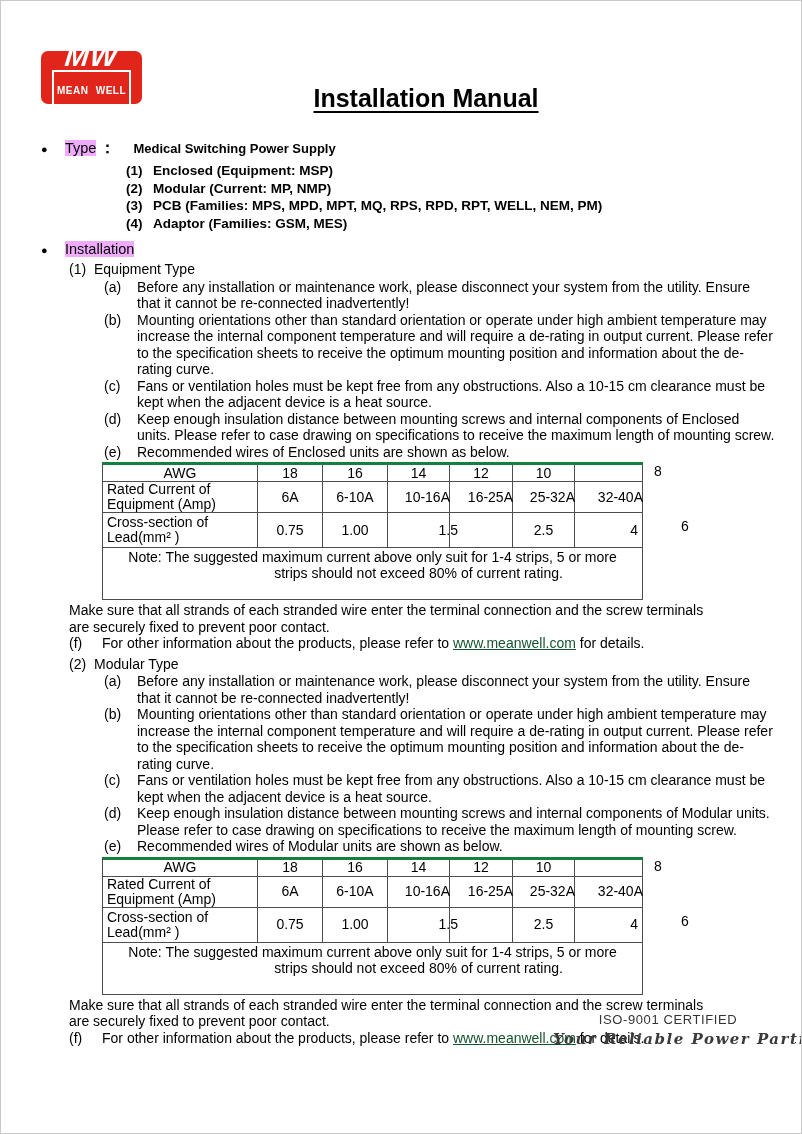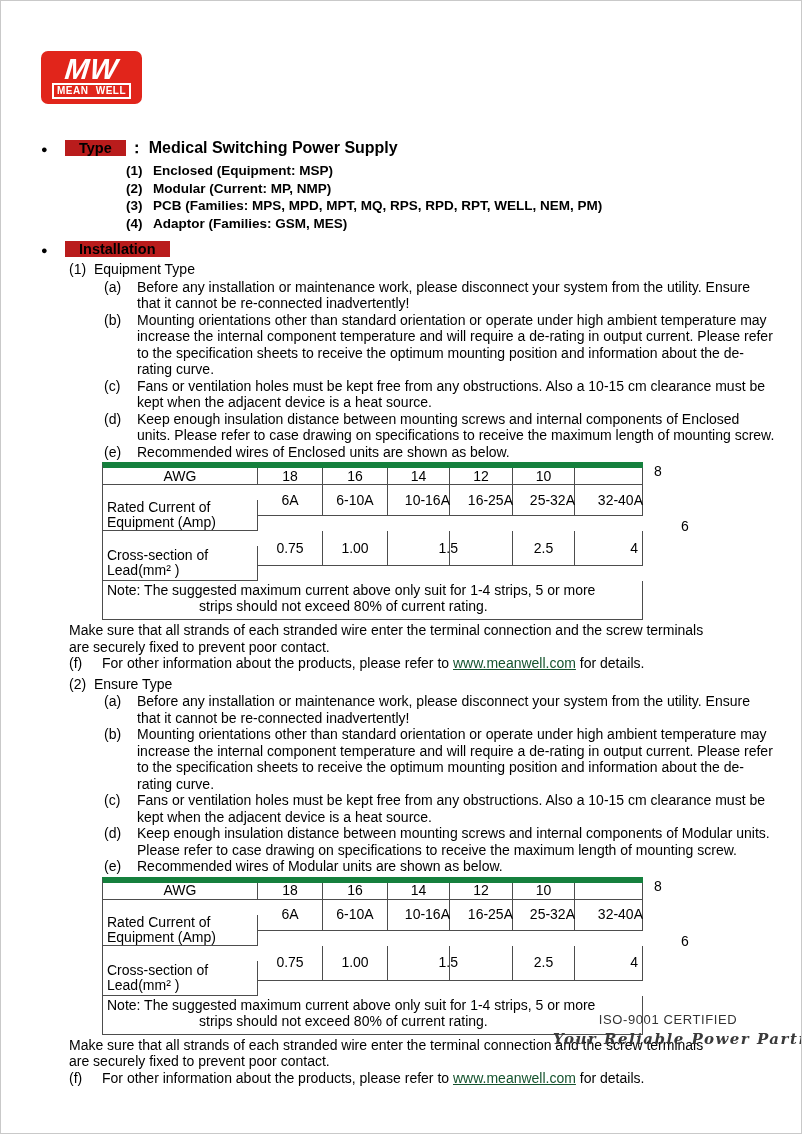--- a/index.html
+++ b/index.html
@@ -14,72 +14,72 @@
     position:absolute; left:40px; top:50px; width:101px; height:53px;
     background:#e1251b; border-radius:7px;
     display:flex; flex-direction:column; align-items:center; justify-content:center;
   }
   .logo-mw {
     color:#fff; font-weight:bold; font-style:italic; font-size:29px; line-height:26px;
     letter-spacing:1px; transform:skewX(-6deg);
   }
   .logo-name {
     border:2px solid #fff; color:#fff; font-size:10px; font-weight:bold;
-    letter-spacing:0.5px; word-spacing:4px; line-height:12px; padding:0 3px;
+    letter-spacing:0.5px; word-spacing:4px; line-height:12px; padding:13px 3px;
     margin-top:1px; white-space:nowrap;
   }
   
   .title-row { position:absolute; left:0; top:83px; width:100%; text-align:center; }
   .title-row span {
     position:relative; left:25px; font-size:25px; font-weight:bold;
     text-decoration:underline; text-decoration-thickness:2px; text-underline-offset:4px;
   }
   
   .type-block { position:absolute; left:40px; top:137px; }
   .bullet-line { display:flex; align-items:baseline; }
   .bullet { width:24px; font-size:11px; }
-  .hl { background:#b91c1c; font-weight:bold; font-size:14.5px; padding:0 14px; }
+  .hl { background:#f0abfc; font-weight:normal; font-size:14.5px; padding:0 0; }
   .colon { font-weight:bold; margin-left:3px; }
-  .type-heading { font-weight:bold; font-size:16px; margin-left:4px;text-align:right; }
+  .type-heading { font-weight:bold; font-size:13px; margin-left:18px;text-align:right; }
   .type-items { margin-left:85px; margin-top:3px; }
   .type-item { display:flex; font-weight:bold; font-size:13.5px; line-height:17.6px; }
   .type-item .num { width:27px; flex-shrink:0; }
   
   .install-block { position:absolute; left:40px; top:240px; width:745px; }
   .subsection { margin-left:28px; margin-top:4px; }
   .sub-title { display:flex; font-size:14px; line-height:17.5px; }
   .sub-title .num { width:25px; flex-shrink:0; }
   .items { margin-left:35px; }
   .item { display:flex; font-size:14px; line-height:16.5px; }
   .item .marker { width:33px; flex-shrink:0; }
   .item .text { width:638px; }
   .link { color:#14532d; text-decoration:underline; cursor:pointer; }
   .make-sure { width:638px; font-size:14px; line-height:16.5px; }
   
   .table-wrap { position:relative; margin-left:33px; margin-top:2px; margin-bottom:2px; width:541px; }
   .wt {
     display:grid; grid-template-columns:155px 65px 65px 62px 63px 62px 68px;
-    border-top:6px solid #15803d; border-left:1px solid #4d4d4d; font-size:14px;
+    border-top:3px solid #15803d; border-left:1px solid #4d4d4d; font-size:14px;
   }
   .wt .c {
     border-right:1px solid #4d4d4d; border-bottom:1px solid #4d4d4d;
     display:flex; align-items:center; padding:0 4px; line-height:15px; overflow:visible;
   }
   .r1 { height:16px; }
   .r2 { height:30px; }
   .r3 { height:34px; }
   .cen { justify-content:center; }
-  .lab { padding:1px 4px;margin-top:15px; }
+  .lab { padding:1px 4px; }
   .ro { justify-content:flex-end; padding-right:0; }
   .ro span { position:relative; right:-5px; white-space:nowrap; z-index:1; }
   .ro15 span { right:-13px; }
   .rin { justify-content:flex-end; padding-right:9px; }
   .note {
     grid-column:1 / -1; display:block; border-right:1px solid #4d4d4d;
-    border-bottom:1px solid #4d4d4d; padding:1px 4px 5px; line-height:16px; font-size:14px;
+    border-bottom:1px solid #4d4d4d; padding:1px 4px 18px; line-height:16px; font-size:14px;text-align:center;
   }
   .note .l2 { margin-left:92px; }
   .outside { position:absolute; font-size:14px; line-height:15px; }
   .o8 { left:552px; top:2px; }
   .o6 { left:579px; top:57px; }
   
   .footer { position:absolute; left:552px; top:1011px; width:230px; text-align:center; }
   .iso { font-size:13px; letter-spacing:0.6px; color:#333; }
   .slogan {
     font-family:"DejaVu Serif", serif; font-style:italic; font-weight:bold;
@@ -89,20 +89,23 @@
 </head>
 <body>
 
 <div class="page">
 
   <div class="logo">
     <div class="logo-mw">MW</div>
     <div class="logo-name">MEAN WELL</div>
   </div>
 
+  <div class="title-row">
+    <span>Installation Manual</span>
+  </div>
 
   <div class="type-block">
     <div class="bullet-line">
       <span class="bullet">●</span>
       <span class="hl">Type</span>
       <span class="colon">：</span>
       <span class="type-heading">Medical Switching Power Supply</span>
     </div>
     <div class="type-items">
       <div class="type-item">
@@ -207,21 +210,21 @@
 
       <div class="item">
         <span class="marker">(f)</span>
         <span class="text"><span>For other information about the products, please refer to </span><a class="link">www.meanwell.com</a><span> for details.</span></span>
       </div>
     </div>
 
     <div class="subsection">
       <div class="sub-title">
         <span class="num">(2)</span>
-        <span>Ensure Type</span>
+        <span>Modular Type</span>
       </div>
       <div class="items">
         <div class="item">
           <span class="marker">(a)</span>
           <span class="text">Before any installation or maintenance work, please disconnect your system from the utility. Ensure that it cannot be re-connected inadvertently!</span>
         </div>
         <div class="item">
           <span class="marker">(b)</span>
           <span class="text">Mounting orientations other than standard orientation or operate under high ambient temperature may increase the internal component temperature and will require a de-rating in output current. Please refer to the specification sheets to receive the optimum mounting position and information about the de-rating curve.</span>
         </div>

